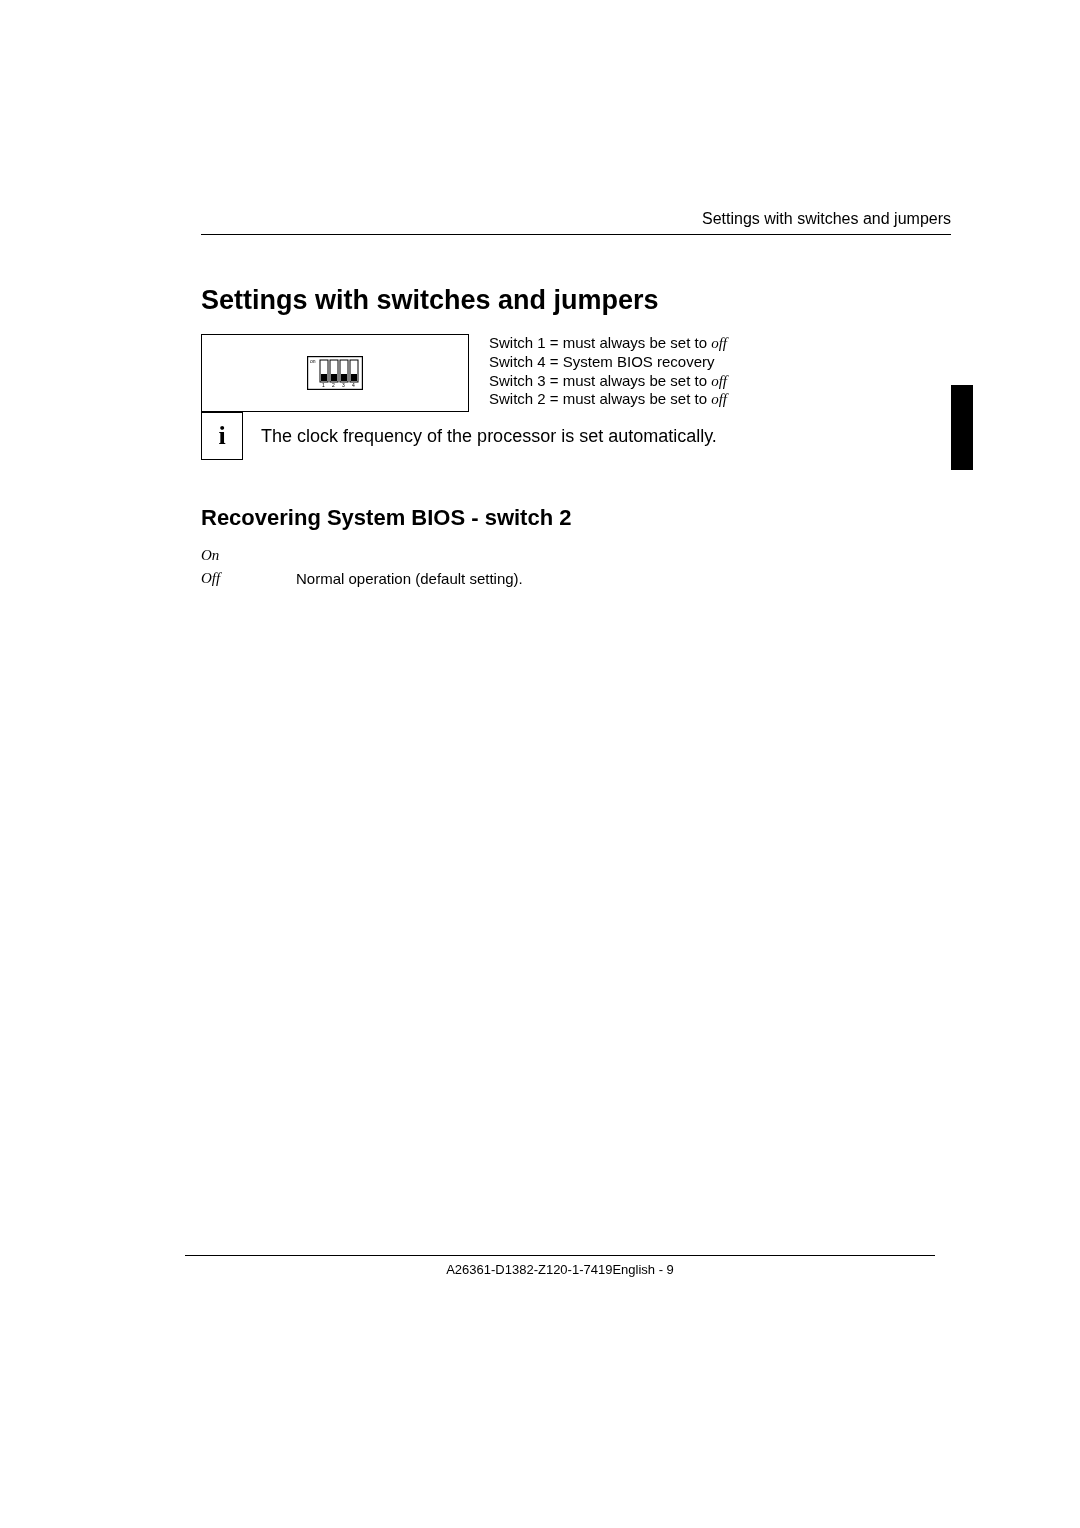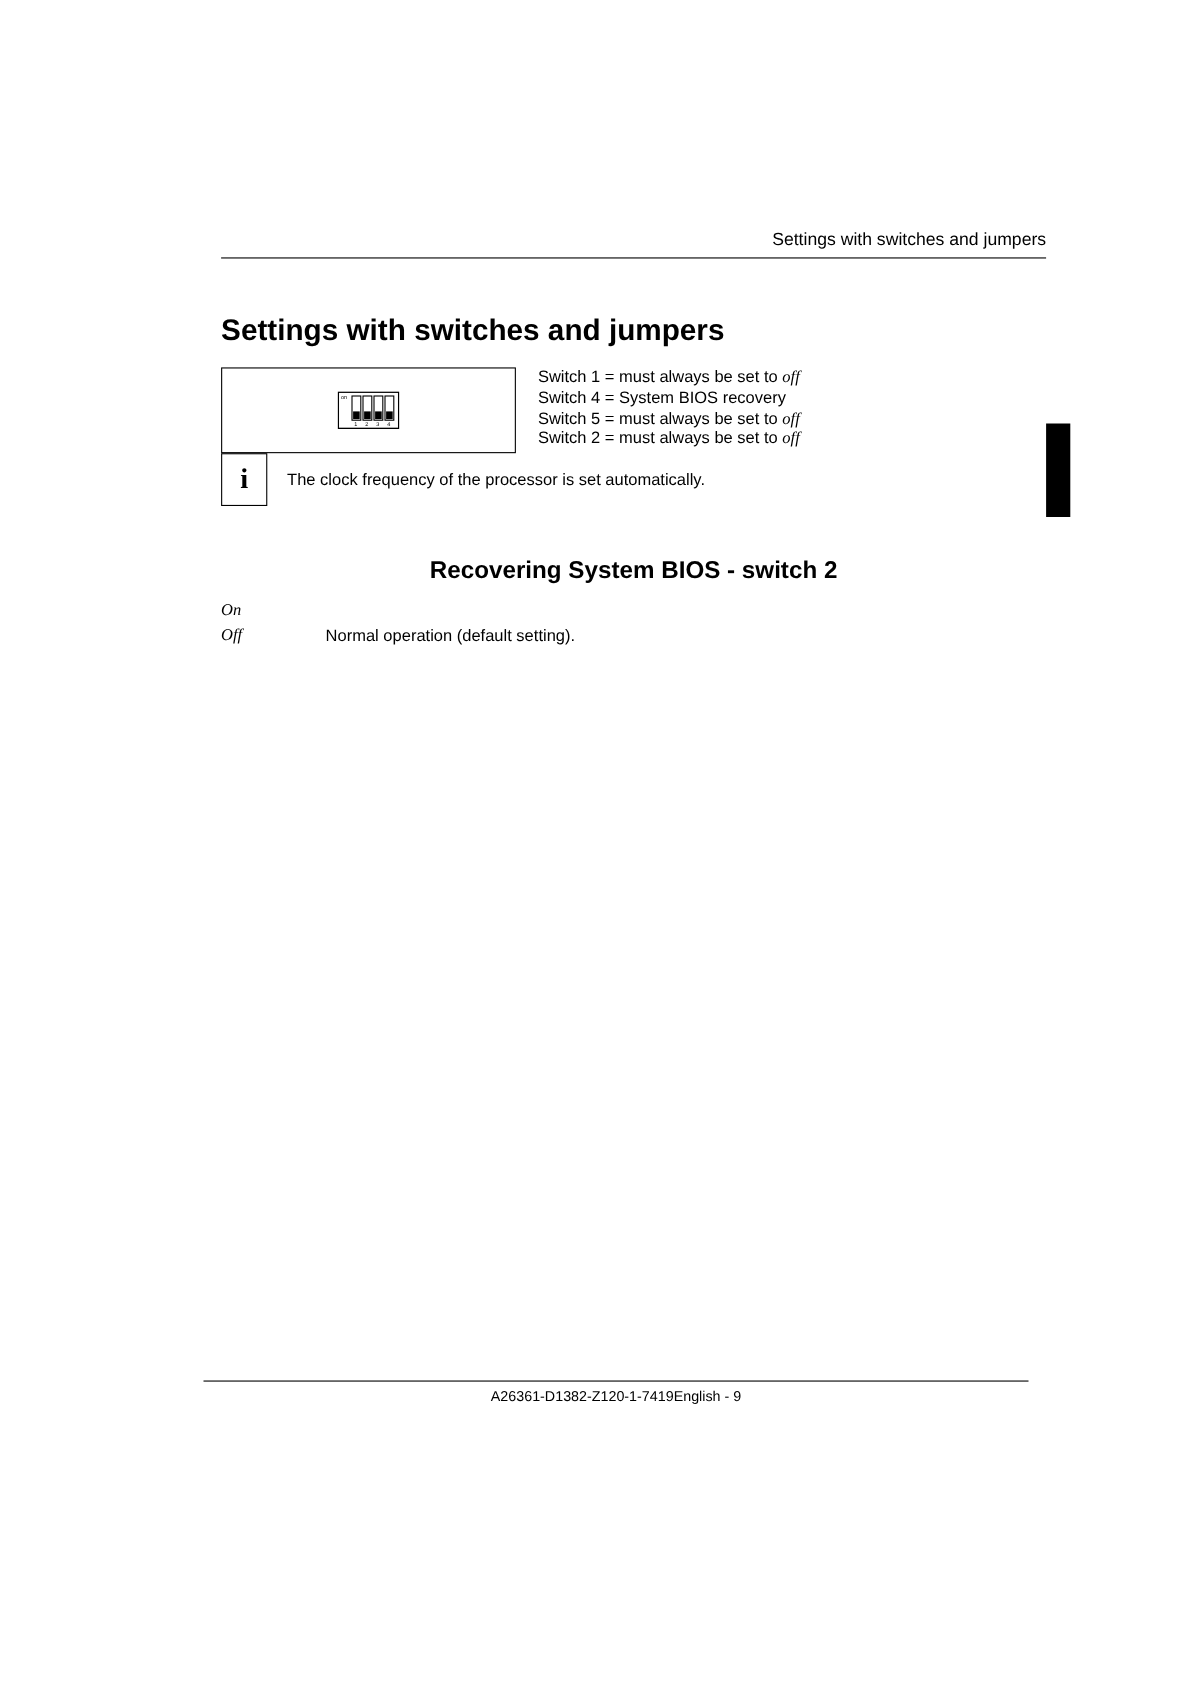--- a/index.html
+++ b/index.html
@@ -62,27 +62,26 @@
       justify-content: center;
       margin-right: 18px;
       flex-shrink: 0;
     }
     .info-i {
       font-family: "Times New Roman", serif;
       font-weight: bold;
       font-size: 26px;
     }
     .note-text {
-      font-size: 15px;
+      font-size: 18px;
     }
     .sub-heading {
       font-size: 22px;
       font-weight: bold;
       margin-bottom: 16px;
-      text-align: center;
     }
     .body-para {
       font-size: 15px;
       line-height: 1.25;
       margin-bottom: 10px;
     }
     .def-list {
       font-size: 15px;
     }
     .def-row {
@@ -145,21 +144,21 @@
         <rect x="44" y="18" width="6" height="7" fill="#000"></rect>
         <text x="15" y="31" font-size="5" fill="#000" font-family="Arial">1</text>
         <text x="25" y="31" font-size="5" fill="#000" font-family="Arial">2</text>
         <text x="35" y="31" font-size="5" fill="#000" font-family="Arial">3</text>
         <text x="45" y="31" font-size="5" fill="#000" font-family="Arial">4</text>
       </svg>
     </div>
     <div class="switch-list">
       <div><span>Switch 1 = must always be set to </span><span class="off">off</span></div>
       <div>Switch 4 = System BIOS recovery</div>
-      <div><span>Switch 5 = must always be set to </span><span class="off">off</span></div>
+      <div><span>Switch 3 = must always be set to </span><span class="off">off</span></div>
       <div><span>Switch 2 = must always be set to </span><span class="off">off</span></div>
     </div>
   </div>
 
   <div class="note-row">
     <div class="info-box">
       <span class="info-i">i</span>
     </div>
     <div class="note-text">The clock frequency of the processor is set automatically.</div>
   </div>

